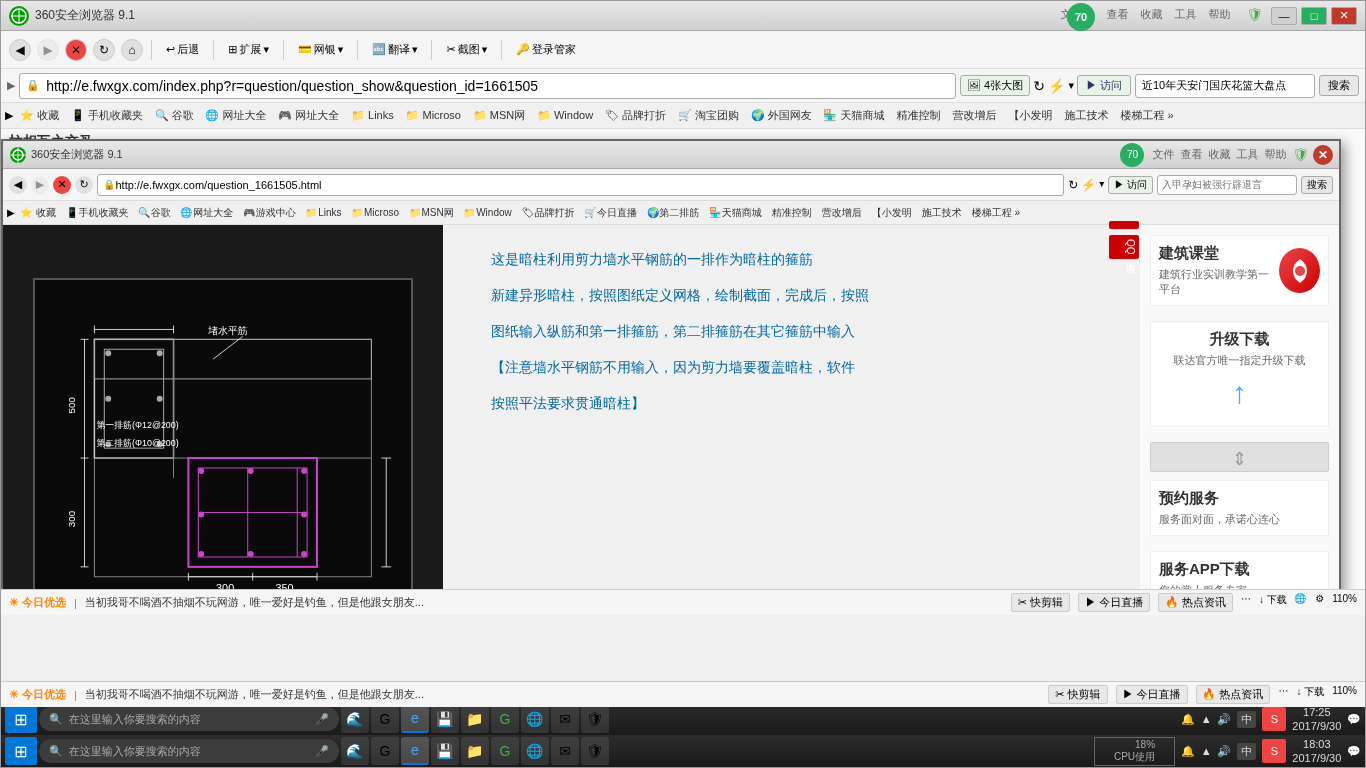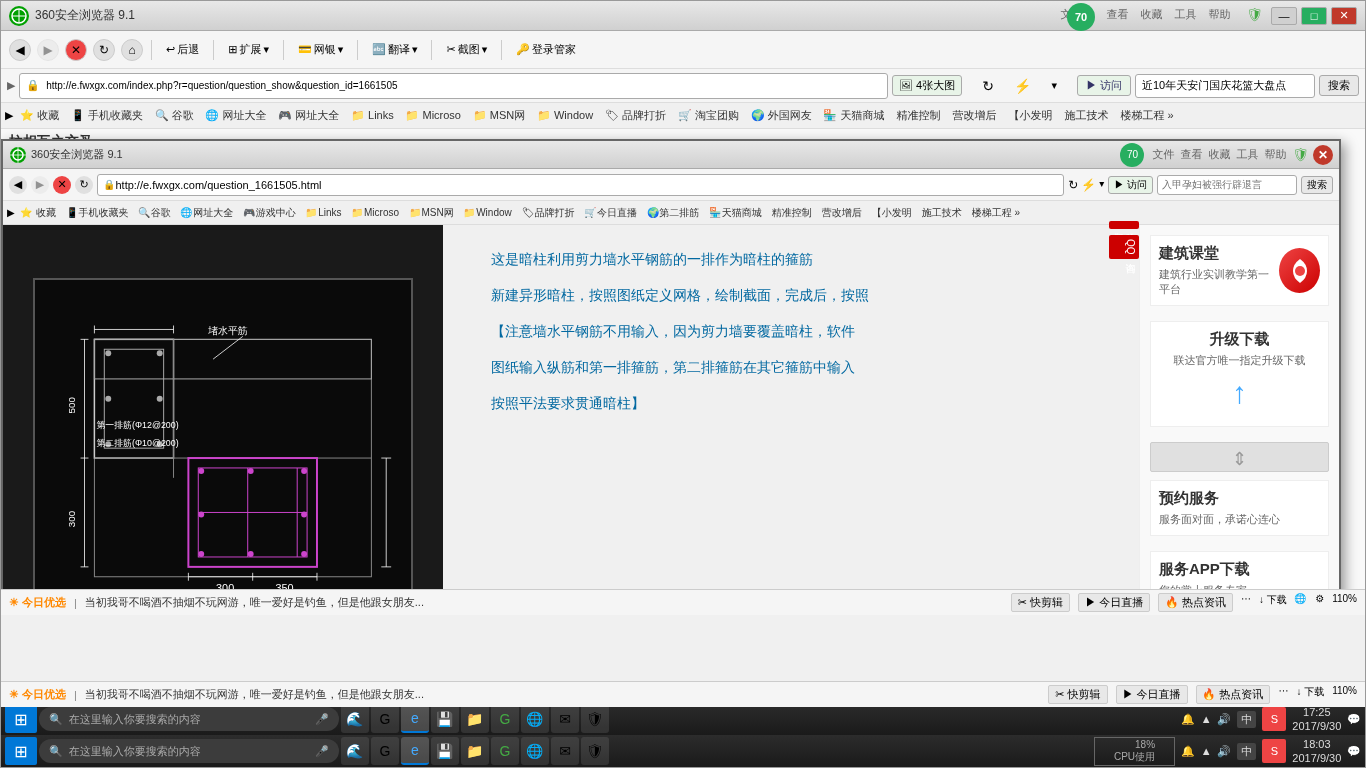--- a/index.html
+++ b/index.html
@@ -420,23 +420,23 @@
     <span style="width:1px;height:20px;background:#ccc;margin:0 2px;"></span>
     <span style="display:flex;align-items:center;gap:2px;font-size:11px;padding:2px 6px;cursor:pointer;">✂ <span>截图</span> ▾</span>
     <span style="width:1px;height:20px;background:#ccc;margin:0 2px;"></span>
     <span style="display:flex;align-items:center;gap:2px;font-size:11px;padding:2px 6px;cursor:pointer;">🔑 <span>登录管家</span></span>
   </div>
 
   <div class="outer-address-bar">
     <span style="font-size:11px;color:#666;">▶</span>
     <div style="display:flex;align-items:center;background:#fff;border:1px solid #aaa;border-radius:3px;flex:1;height:26px;padding:0 6px;">
       <span style="color:#888;font-size:11px;">🔒</span>
-      <input class="addr-input" style="border: none; outline: none; flex: 1 1 0%; font-size: 10px;" value="http://e.fwxgx.com/index.php?r=question/question_show&amp;question_id=1661505">
-    </div>
-    <div style="display:flex;align-items:center;gap:20px;">
+      <input class="addr-input" style="border: none; outline: none; flex: 1 1 0%; font-size: 14px;" value="http://e.fwxgx.com/index.php?r=question/question_show&amp;question_id=1661505">
+    </div>
+    <div style="display:flex;align-items:center;gap:3px;">
       <span style="background:#e8f4e8;border:1px solid #aaa;border-radius:3px;padding:2px 6px;font-size:11px;cursor:pointer;">🖼 <span>4张大图</span></span>
       <span style="font-size:14px;cursor:pointer;">↻</span>
       <span style="font-size:14px;cursor:pointer;color:#f80;">⚡</span>
       <span style="font-size:11px;cursor:pointer;">▾</span>
       <div class="addr-btn">▶ <span>访问</span></div>
     </div>
     <input class="search-input" style="width: 180px;" value="近10年天安门国庆花篮大盘点">
     <div class="search-btn">搜索</div>
   </div>
 
@@ -611,22 +611,22 @@
 
               <text x="165" y="362" fill="white" font-size="11" font-family="Arial">18Φ18</text>
             </svg>
           </div>
         </div>
 
         <div class="text-content">
           <div class="main-text">
             <p>这是暗柱利用剪力墙水平钢筋的一排作为暗柱的箍筋</p>
             <p>新建异形暗柱，按照图纸定义网格，绘制截面，完成后，按照</p>
+            <p>图纸输入纵筋和第一排箍筋，第二排箍筋在其它箍筋中输入</p>
             <p>【注意墙水平钢筋不用输入，因为剪力墙要覆盖暗柱，软件</p>
-            <p>图纸输入纵筋和第一排箍筋，第二排箍筋在其它箍筋中输入</p>
             <p>按照平法要求贯通暗柱】</p>
           </div>
         </div>
 
         <div class="sidebar">
 
           <div class="sidebar-section">
             <div style="display:flex;align-items:center;justify-content:space-between;">
               <div>
                 <div class="sidebar-title">建筑课堂</div>

